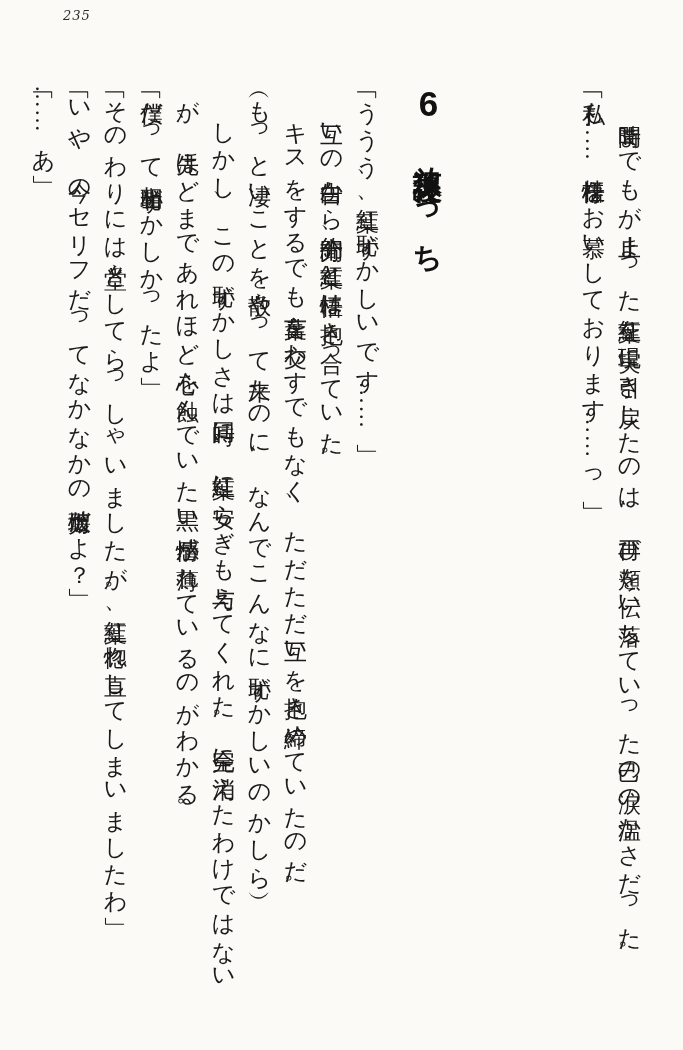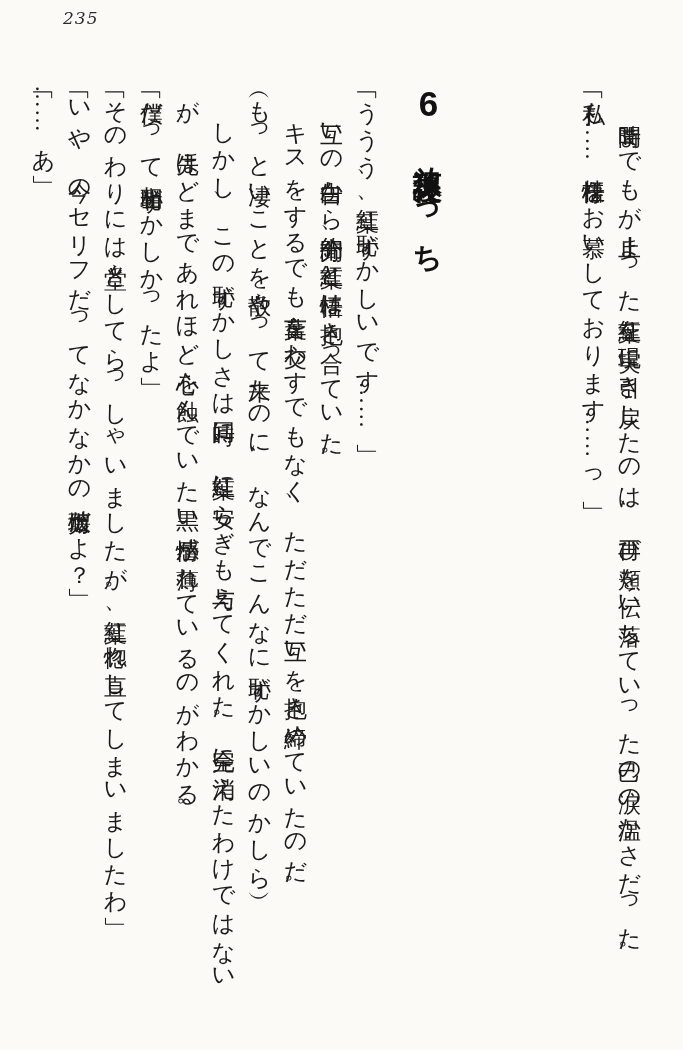--- a/index.html
+++ b/index.html
@@ -12,21 +12,21 @@
     background: #fbfaf7;
     overflow: hidden;
     position: relative;
   }
   .page-number {
     position: absolute;
     top: 8px;
     left: 63px;
     font-family: "DejaVu Serif", serif;
     font-style: italic;
-    font-size: 17px;
+    font-size: 13px;
     letter-spacing: 1px;
     color: #2b2b2b;
     text-align: right;
   }
   .text-area {
     position: absolute;
     top: 84px;
     right: 36px;
     width: 614px;
     height: 924px;

